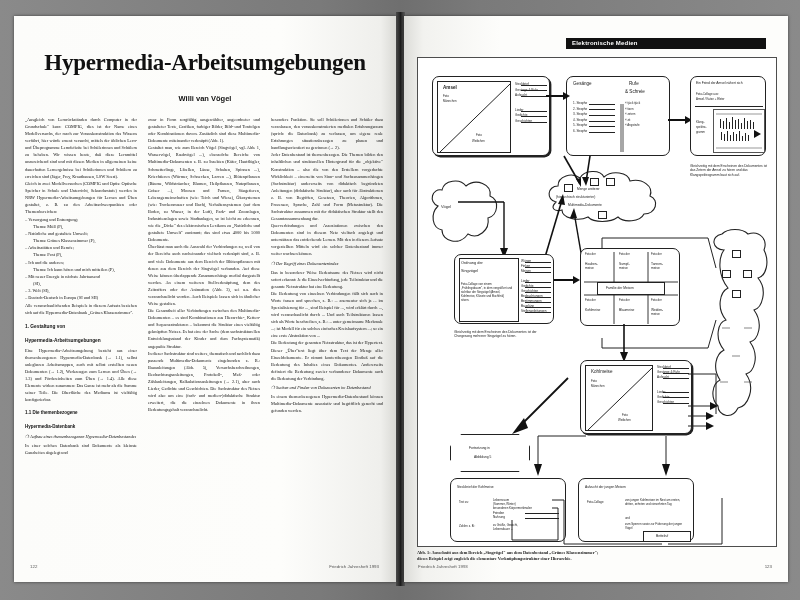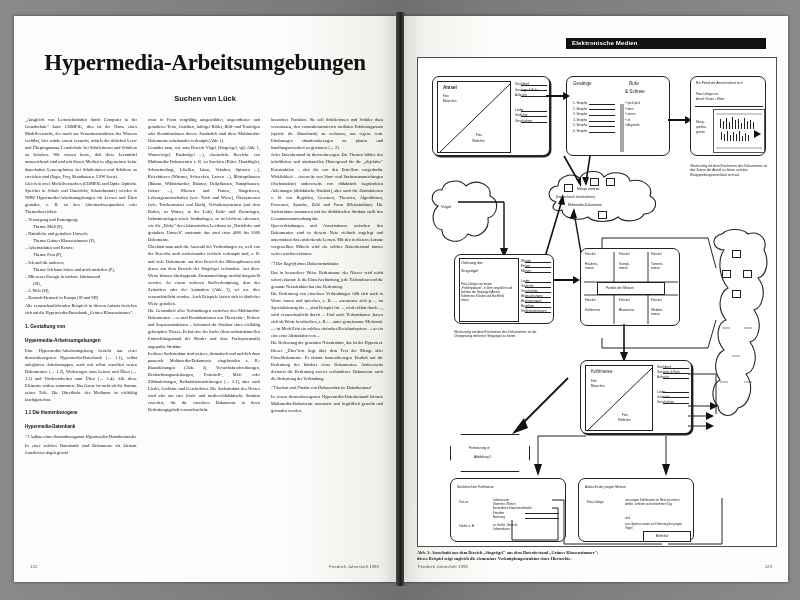--- a/index.html
+++ b/index.html
@@ -85,21 +85,21 @@
   .spec{position:absolute;background:#fff;border:.7px solid #555;overflow:hidden;}
 </style>
 </head>
 <body>
 
 <div class="spread">
 
   <div class="page left">
 
     <div class="title">Hypermedia-Arbeitsumgebungen</div>
-    <div class="byline">Suchen van Lück</div>
+    <div class="byline">Willi van Vögel</div>
 
     <div class="cols">
 
       <div class="col">
         <p>„Ausgleich von Lernrückständen durch Computer in der Grundschule" kurz: COMPIG, dies ist der Name eines Modellversuchs, der rasch zur Vorauskonstruktion des Wissens verführt, hier würde erneut versucht, mittels der üblichen Lern- und Übeprogramme Lerndefizite bei Schülerinnen und Schülern zu beheben. Wir wissen heute, daß diese Lernmittel unzureichend sind und mit diesen Medien in allgemeinen keine dauerhaften Lernergebnisse bei Schülerinnen und Schülern zu erreichen sind (Jäger, Frey, Krauthausen, LSW Soest).</p>
         <p>Gleich in zwei Modellversuchen (COMPIG und Optis: Optische Speicher in Schule und Unterricht, Sekundarstufe) werden in NRW Hypermedia-Arbeitsumgebungen für Lernen und Üben gestaltet, z. B. zu den Arbeitsschwerpunkten oder Themenbereichen:</p>
         <ul>
           <li><span>– Versorgung und Entsorgung;</span><span class="sub">Thema: Müll (P),</span></li>
           <li><span>– Natürliche und gestaltete Umwelt;</span><span class="sub">Thema: Grünes Klassenzimmer (P),</span></li>
           <li><span>– Arbeitsstätten und Berufe;</span><span class="sub">Thema: Post (P),</span></li>

